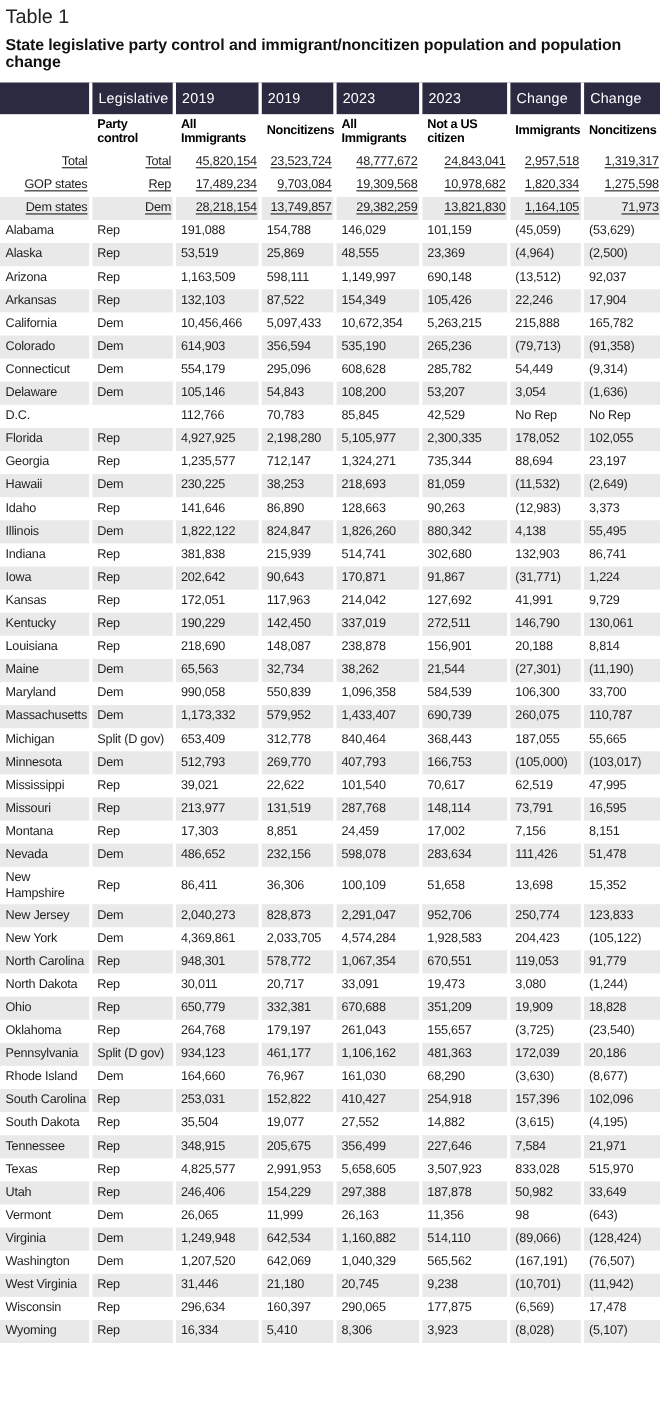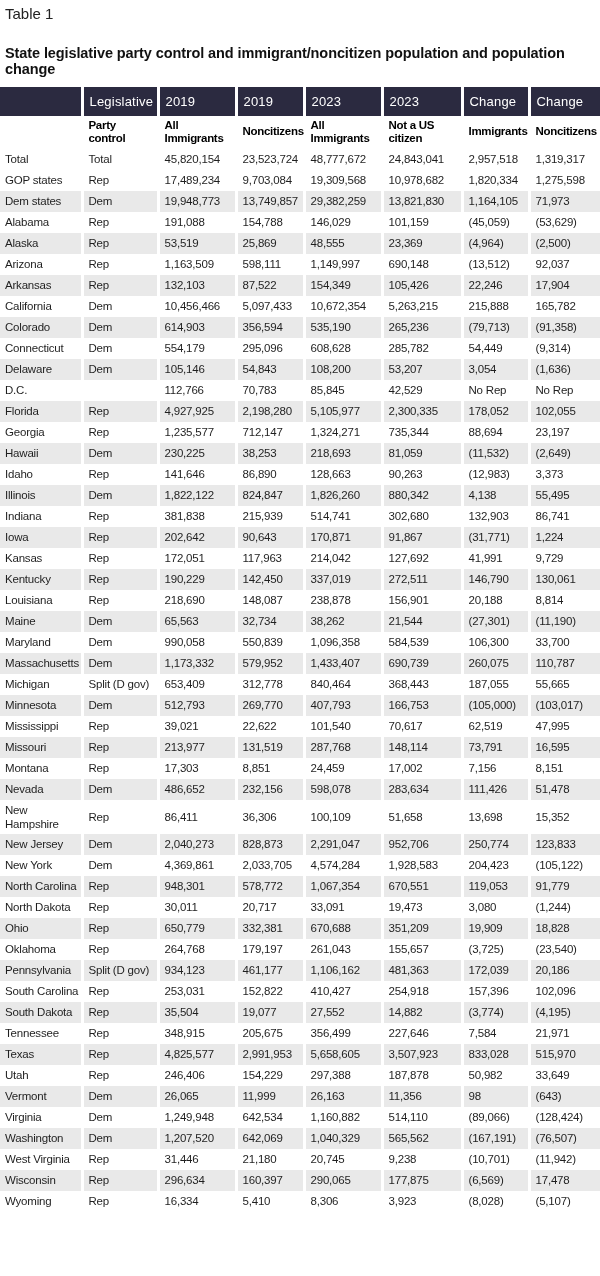--- a/index.html
+++ b/index.html
@@ -3,31 +3,30 @@
 <meta charset="utf-8">
 <style>
   html, body { margin: 0; padding: 0; background: #ffffff; }
   body {
     width: 600px;
     font-family: "Liberation Sans", sans-serif;
     color: #1f1f1f;
   }
   .page { padding-top: 5px; }
   .table-label {
-    font-size: 15px;
+    font-size: 18px;
     color: #222;
     padding: 0 0 7px 5px;
   }
   .page-title {
     font-size: 14.5px;
     font-weight: bold;
     color: #111;
     padding: 0 6px 10px 5px;
     letter-spacing: -0.1px;
-    margin-top: 16px;
   }
   table {
     width: 600px;
     border-collapse: collapse;
     table-layout: fixed;
   }
   th, td {
     text-align: left;
     vertical-align: middle;
     box-sizing: border-box;
@@ -57,21 +56,23 @@
   tbody td {
     font-size: 11.5px;
     letter-spacing: -0.2px;
     line-height: 1.22;
     padding: 3px 1px 3px 5px;
     height: 21px;
   }
   tbody tr:nth-child(odd) { background: #e9e9e9; }
   tbody tr:first-child { background: #ffffff; }
   tbody tr.summary td {
+    text-decoration: underline;
     text-underline-offset: 2px;
+    text-align: right;
   }
 </style>
 </head>
 <body>
 
 <div class="page">
   <div class="table-label">Table 1</div>
   <div class="page-title">State legislative party control and immigrant/noncitizen population and population change</div>
 
   <table>
@@ -124,21 +125,21 @@
           <td>17,489,234</td>
           <td>9,703,084</td>
           <td>19,309,568</td>
           <td>10,978,682</td>
           <td>1,820,334</td>
           <td>1,275,598</td>
         </tr>
         <tr class="summary">
           <td>Dem states</td>
           <td>Dem</td>
-          <td>19,948,773</td>
+          <td>28,218,154</td>
           <td>13,749,857</td>
           <td>29,382,259</td>
           <td>13,821,830</td>
           <td>1,164,105</td>
           <td>71,973</td>
         </tr>
         <tr>
           <td>Alabama</td>
           <td>Rep</td>
           <td>191,088</td>
@@ -492,37 +493,47 @@
           <td>Pennsylvania</td>
           <td>Split (D gov)</td>
           <td>934,123</td>
           <td>461,177</td>
           <td>1,106,162</td>
           <td>481,363</td>
           <td>172,039</td>
           <td>20,186</td>
         </tr>
         <tr>
+          <td>Rhode Island</td>
+          <td>Dem</td>
+          <td>164,660</td>
+          <td>76,967</td>
+          <td>161,030</td>
+          <td>68,290</td>
+          <td>(3,630)</td>
+          <td>(8,677)</td>
+        </tr>
+        <tr>
           <td>South Carolina</td>
           <td>Rep</td>
           <td>253,031</td>
           <td>152,822</td>
           <td>410,427</td>
           <td>254,918</td>
           <td>157,396</td>
           <td>102,096</td>
         </tr>
         <tr>
           <td>South Dakota</td>
           <td>Rep</td>
           <td>35,504</td>
           <td>19,077</td>
           <td>27,552</td>
           <td>14,882</td>
-          <td>(3,774)</td>
+          <td>(3,615)</td>
           <td>(4,195)</td>
         </tr>
         <tr>
           <td>Tennessee</td>
           <td>Rep</td>
           <td>348,915</td>
           <td>205,675</td>
           <td>356,499</td>
           <td>227,646</td>
           <td>7,584</td>

